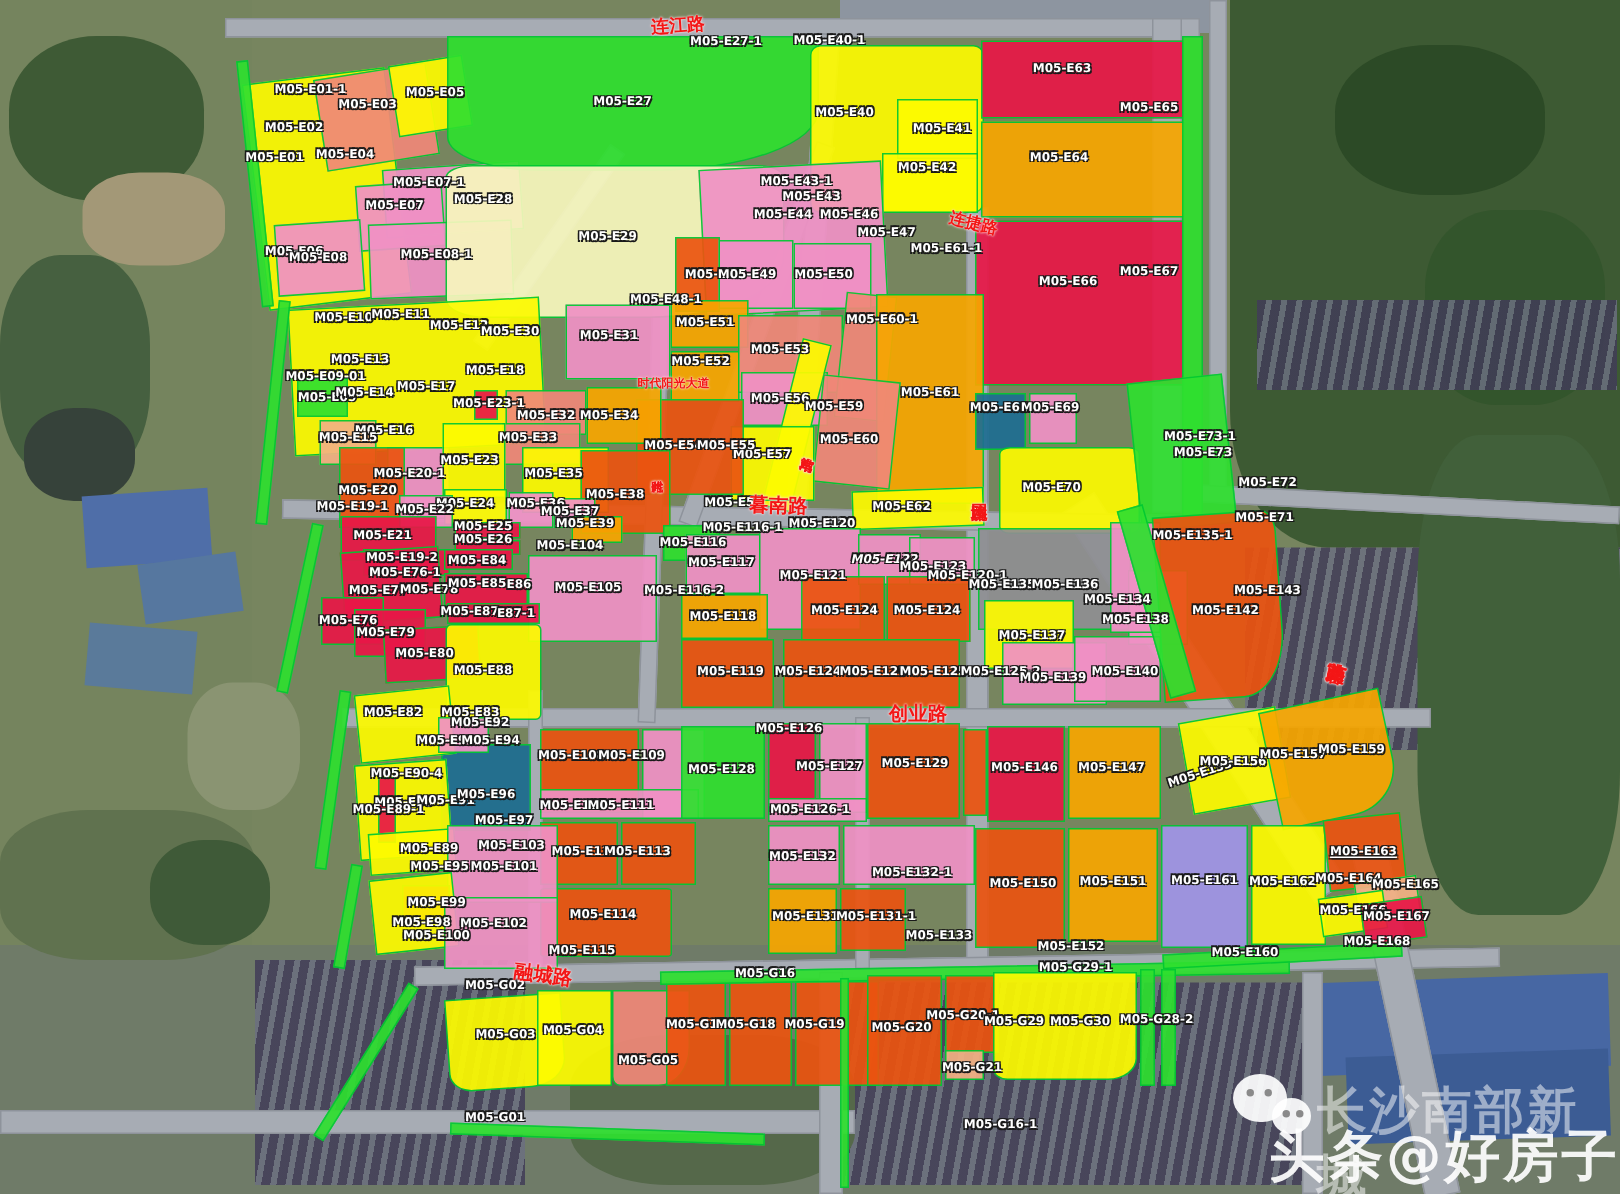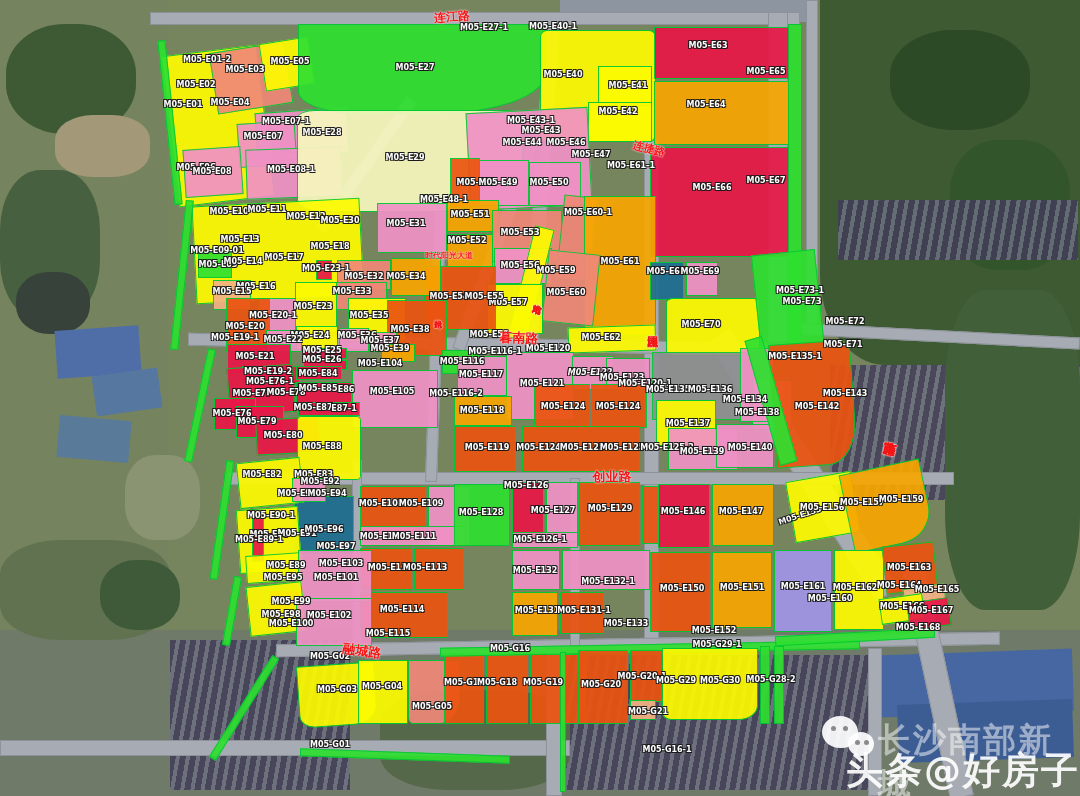--- a/index.html
+++ b/index.html
@@ -212,21 +212,21 @@
       <div class="pl" style="left: 166px; top: 40px; width: 8px; height: 165px; transform: rotate(-6deg); background: rgb(47, 224, 47);"></div>
       <div class="pl" style="left: 178px; top: 200px; width: 8px; height: 150px; transform: rotate(6deg); background: rgb(47, 224, 47);"></div>
       <div class="pl" style="left: 196px; top: 348px; width: 8px; height: 115px; transform: rotate(12deg); background: rgb(47, 224, 47);"></div>
       <div class="pl" style="left: 218px; top: 460px; width: 8px; height: 120px; transform: rotate(8deg); background: rgb(47, 224, 47);"></div>
       <div class="pl" style="left: 228px; top: 576px; width: 8px; height: 70px; transform: rotate(10deg); background: rgb(47, 224, 47);"></div>
       <div class="pl" style="left: 240px; top: 648px; width: 8px; height: 120px; transform: rotate(32deg); background: rgb(47, 224, 47);"></div>
       <div class="pl" style="left: 300px; top: 752px; width: 210px; height: 8px; transform: rotate(2deg); background: rgb(47, 224, 47);"></div>
       <div class="pl" style="left: 560px; top: 652px; width: 6px; height: 140px; background: rgb(47, 224, 47);"></div>
     </div>
   <div id="layer-labels">
-      <div class="lb" style="left: 207px; top: 60px;">M05-E01-2</div>
+      <div class="lb" style="left: 207px; top: 60px;">M05-E01-1</div>
       <div class="lb" style="left: 245px; top: 70px;">M05-E03</div>
       <div class="lb" style="left: 290px; top: 62px;">M05-E05</div>
       <div class="lb" style="left: 196px; top: 85px;">M05-E02</div>
       <div class="lb" style="left: 183px; top: 105px;">M05-E01</div>
       <div class="lb" style="left: 230px; top: 103px;">M05-E04</div>
       <div class="lb" style="left: 286px; top: 122px;">M05-E07-1</div>
       <div class="lb" style="left: 322px; top: 133px;">M05-E28</div>
       <div class="lb" style="left: 263px; top: 137px;">M05-E07</div>
       <div class="lb" style="left: 196px; top: 168px;">M05-E06</div>
       <div class="lb" style="left: 212px; top: 172px;">M05-E08</div>
@@ -344,28 +344,28 @@
       <div class="lb" style="left: 702px; top: 452px;">M05-E139</div>
       <div class="lb" style="left: 750px; top: 448px;">M05-E140</div>
       <div class="lb" style="left: 757px; top: 413px;">M05-E138</div>
       <div class="lb" style="left: 817px; top: 407px;">M05-E142</div>
       <div class="lb" style="left: 845px; top: 394px;">M05-E143</div>
       <div class="lb" style="left: 262px; top: 475px;">M05-E82</div>
       <div class="lb" style="left: 296px; top: 475px; padding-left: 35px;">M05-E83</div>
       <div class="lb" style="left: 320px; top: 482px;">M05-E92</div>
       <div class="lb" style="left: 297px; top: 494px;">M05-E93</div>
       <div class="lb" style="left: 327px; top: 494px;">M05-E94</div>
-      <div class="lb" style="left: 271px; top: 516px;">M05-E90-1</div>
+      <div class="lb" style="left: 271px; top: 516px;">M05-E90-4</div>
       <div class="lb" style="left: 269px; top: 535px;">M05-E90</div>
       <div class="lb" style="left: 297px; top: 534px;">M05-E91</div>
       <div class="lb" style="left: 259px; top: 540px;">M05-E89-1</div>
       <div class="lb" style="left: 324px; top: 530px;">M05-E96</div>
       <div class="lb" style="left: 336px; top: 547px;">M05-E97</div>
       <div class="lb" style="left: 286px; top: 566px;">M05-E89</div>
-      <div class="lb" style="left: 283px; top: 578px;">M05-E95</div>
+      <div class="lb" style="left: 293px; top: 578px;">M05-E95</div>
       <div class="lb" style="left: 341px; top: 564px;">M05-E103</div>
       <div class="lb" style="left: 336px; top: 578px;">M05-E101</div>
       <div class="lb" style="left: 291px; top: 602px;">M05-E99</div>
       <div class="lb" style="left: 281px; top: 615px;">M05-E98</div>
       <div class="lb" style="left: 291px; top: 624px;">M05-E100</div>
       <div class="lb" style="left: 329px; top: 616px;">M05-E102</div>
       <div class="lb" style="left: 388px; top: 634px;">M05-E115</div>
       <div class="lb" style="left: 381px; top: 504px;">M05-E108</div>
       <div class="lb" style="left: 421px; top: 504px;">M05-E109</div>
       <div class="lb" style="left: 382px; top: 537px;">M05-E110</div>
@@ -385,24 +385,24 @@
       <div class="lb" style="left: 862px; top: 503px;">M05-E157</div>
       <div class="lb" style="left: 901px; top: 500px;">M05-E159</div>
       <div class="lb" style="left: 535px; top: 571px;">M05-E132</div>
       <div class="lb" style="left: 608px; top: 582px;">M05-E132-1</div>
       <div class="lb" style="left: 537px; top: 611px;">M05-E131</div>
       <div class="lb" style="left: 584px; top: 611px;">M05-E131-1</div>
       <div class="lb" style="left: 626px; top: 624px;">M05-E133</div>
       <div class="lb" style="left: 682px; top: 589px;">M05-E150</div>
       <div class="lb" style="left: 742px; top: 588px;">M05-E151</div>
       <div class="lb" style="left: 714px; top: 631px;">M05-E152</div>
-      <div class="lb" style="left: 830px; top: 599px;">M05-E160</div>
+      <div class="lb" style="left: 830px; top: 635px;">M05-E160</div>
       <div class="lb" style="left: 803px; top: 587px;">M05-E161</div>
       <div class="lb" style="left: 855px; top: 588px;">M05-E162</div>
-      <div class="lb" style="left: 909px; top: 568px;">M05-E163</div>
+      <div class="lb" style="left: 909px; top: 568px; text-decoration: underline;">M05-E163</div>
       <div class="lb" style="left: 899px; top: 586px;">M05-E164</div>
       <div class="lb" style="left: 937px; top: 590px;">M05-E165</div>
       <div class="lb" style="left: 902px; top: 607px;">M05-E166</div>
       <div class="lb" style="left: 931px; top: 611px;">M05-E167</div>
       <div class="lb" style="left: 918px; top: 628px;">M05-E168</div>
       <div class="lb" style="left: 717px; top: 645px;">M05-G29-1</div>
       <div class="lb" style="left: 330px; top: 657px;">M05-G02</div>
       <div class="lb" style="left: 510px; top: 649px;">M05-G16</div>
       <div class="lb" style="left: 337px; top: 690px;">M05-G03</div>
       <div class="lb" style="left: 382px; top: 687px;">M05-G04</div>

